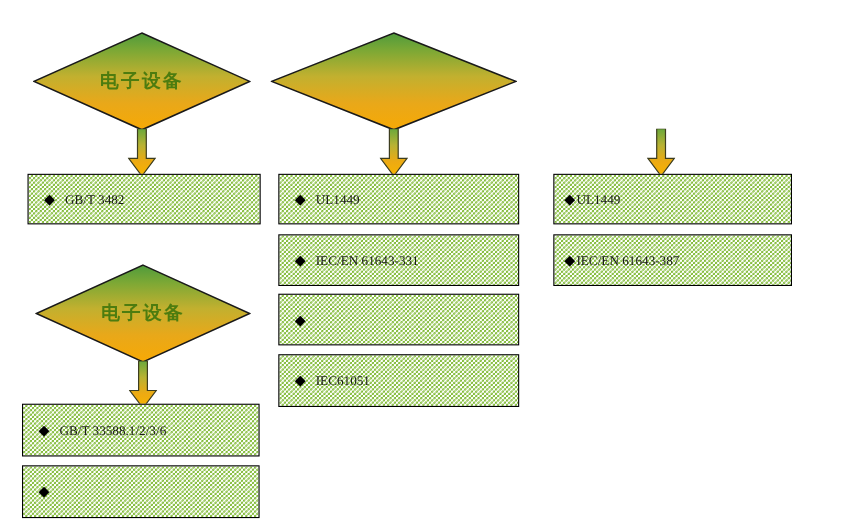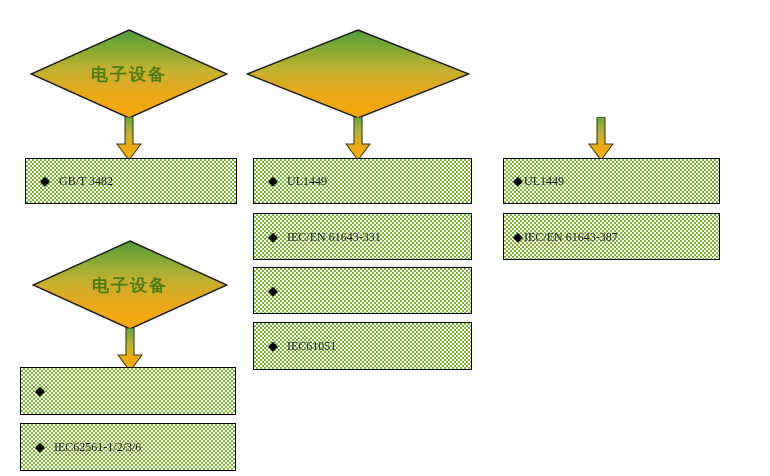--- a/index.html
+++ b/index.html
@@ -194,20 +194,20 @@
   </div>
 
   <div class="arrow" style="left:117px; top:328px; width:26px; height:44px;">
     <svg width="26" height="44" viewBox="0 0 26 44">
       <polygon points="9,0 17,0 17,27 25,27 13,43 1,27 9,27" fill="url(#arrGrad)" stroke="#3d3d1f" stroke-width="1.1" stroke-linejoin="miter"></polygon>
     </svg>
   </div>
 
   <div class="sbox gap-wide" style="left:20px; top:367px; width:216px; height:48px;">
     <span class="bullet">◆</span>
+    <span class="btext">GB/T 33588.1/2/3/6</span>
   </div>
 
   <div class="sbox gap-wide" style="left:20px; top:423px; width:216px; height:48px;">
     <span class="bullet">◆</span>
-    <span class="btext">IEC62561-1/2/3/6</span>
   </div>
 
 </div>
 
 </body></html>

